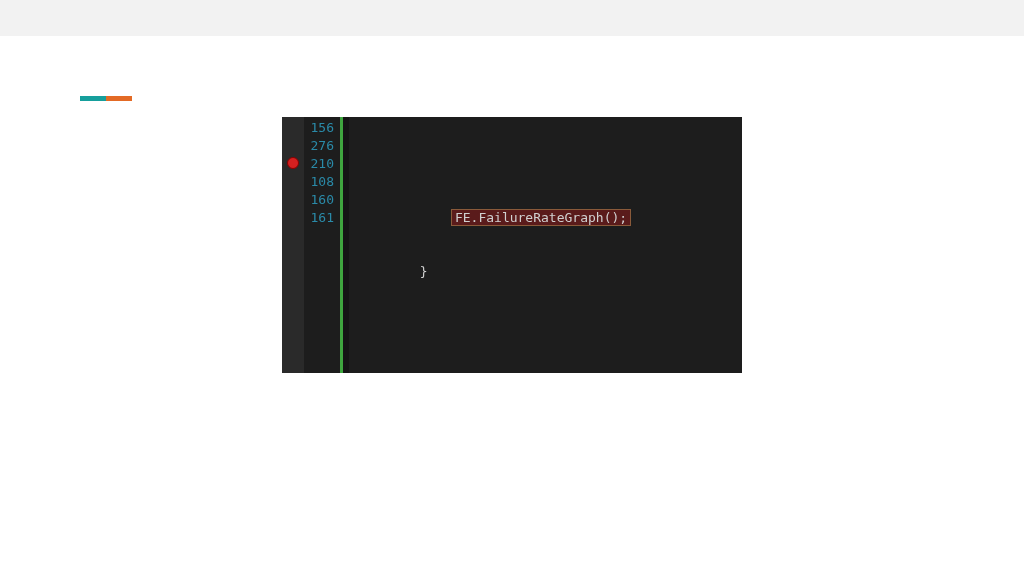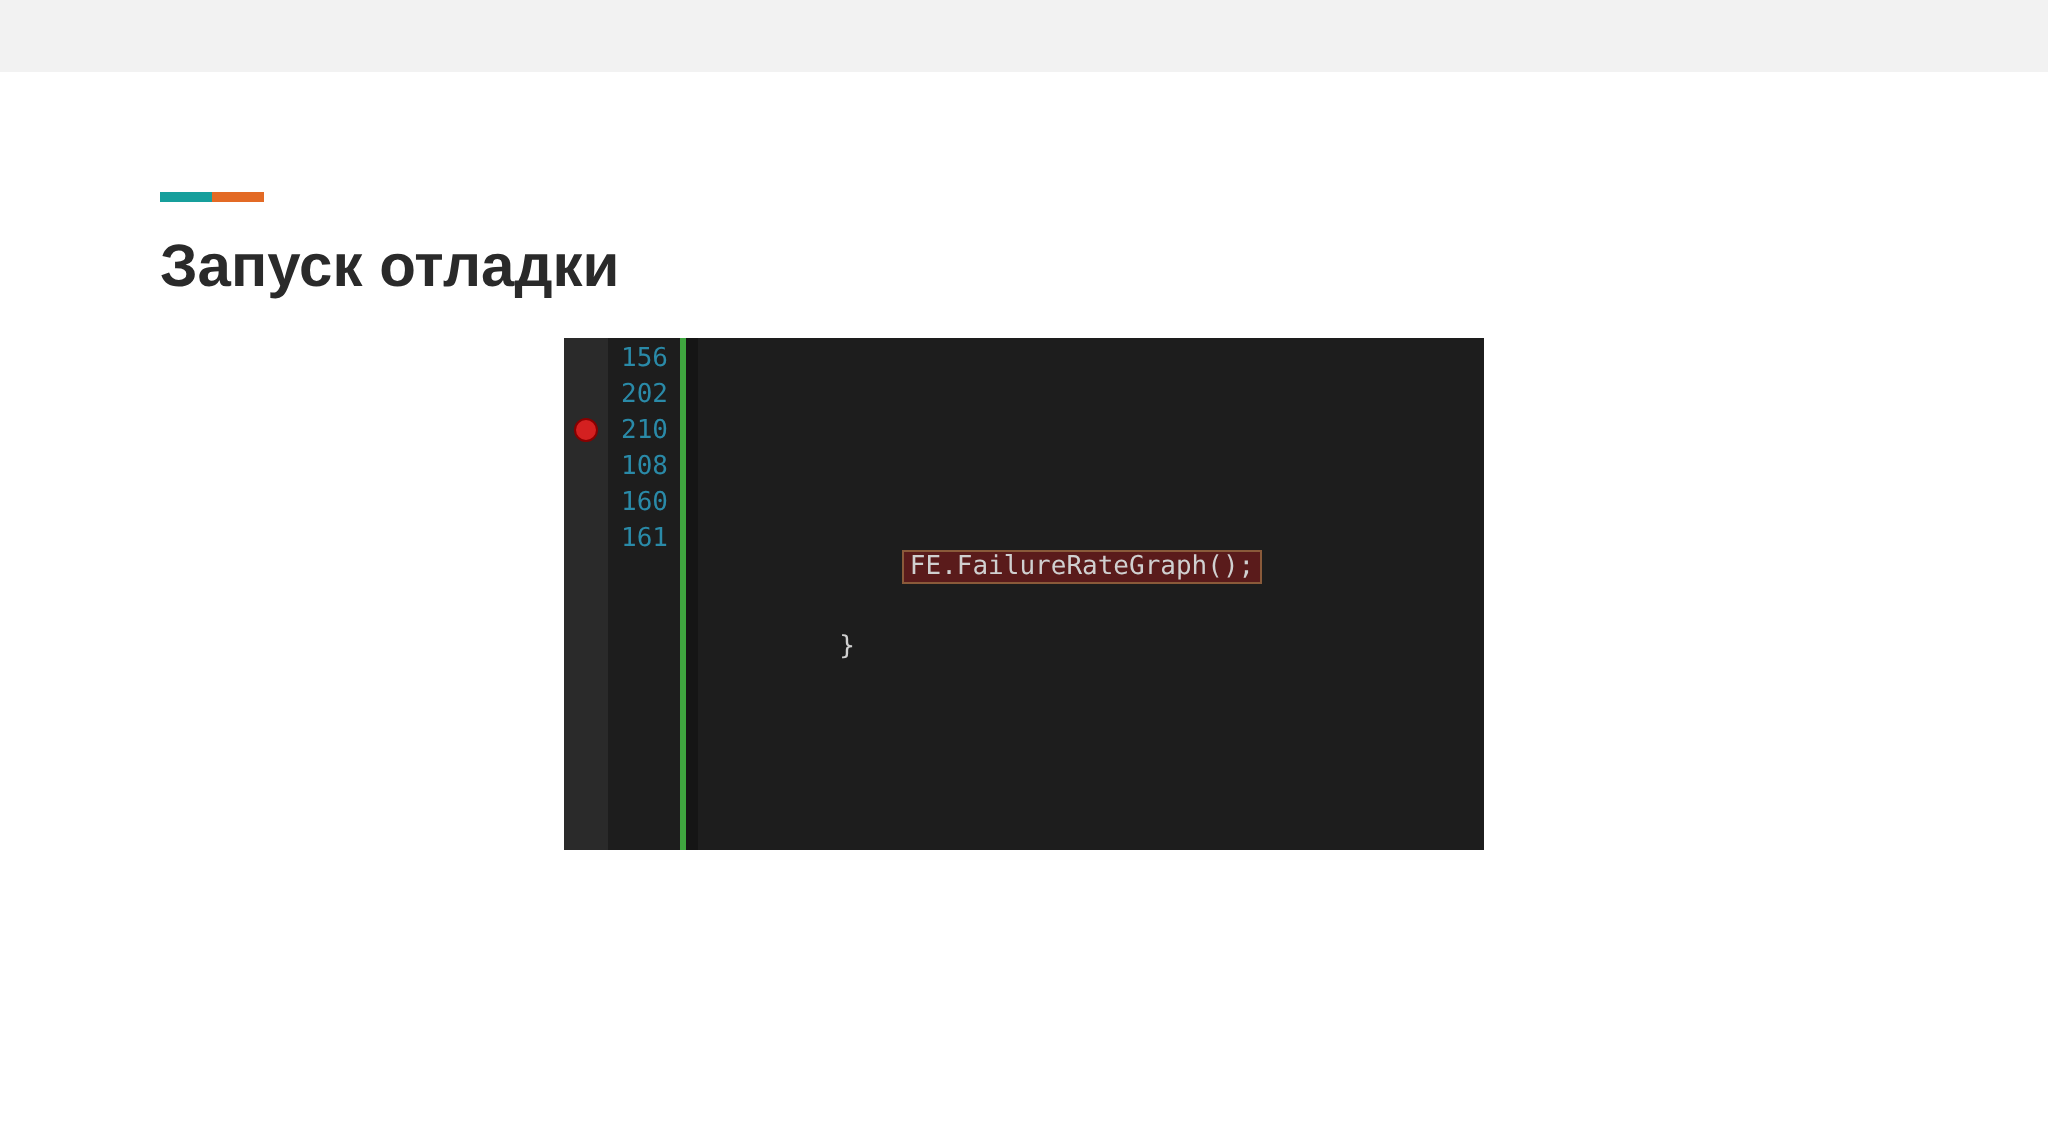--- a/index.html
+++ b/index.html
@@ -16,45 +16,44 @@
   
   .editor { width: 460px; background: #1d1d1d; display: flex; font-family: Consolas, monospace; font-size: 13px; position: relative; }
   .gutter-bp { width: 22px; background: #2a2a2a; position: relative; }
   .gutter-ln { width: 36px; background: #1d1d1d; color: #2a8aa8; text-align: right; padding-right: 6px; line-height: 18px; padding-top: 2px; }
   .gutter-ln div { height: 18px; }
   .strip-green { width: 3px; background: #3fa63f; }
   .strip-dark { width: 6px; background: #151515; }
   .code-area { flex: 1; padding: 2px 0 2px 8px; color: #d0d0d0; line-height: 18px; white-space: pre; overflow: hidden; }
   .code-line { height: 18px; }
   .comment { color: #3fa63f; }
-  .hl-line { display: inline-block; background: #5a1b1b; border: 1px solid #8a5a3a; padding: 0 3px; line-height: 16px; height: 17px; margin-top: 14px; }
+  .hl-line { display: inline-block; background: #5a1b1b; border: 1px solid #8a5a3a; padding: 0 3px; line-height: 16px; height: 17px; }
   .breakpoint { width: 12px; height: 12px; background: #d42020; border-radius: 50%; position: absolute; left: 5px; top: 40px; border: 1px solid #880000; }
 </style>
 </head>
 <body>
 
 <div class="top-bar"></div>
 
 <div class="content">
   <div class="accent-bar">
     <div class="accent-1"></div>
     <div class="accent-2"></div>
   </div>
 
-  <h1 class="heading">Запуск отладки</h1>
 
 
   <div class="figure">
     <div class="editor">
       <div class="gutter-bp">
         <div class="breakpoint"></div>
       </div>
       <div class="gutter-ln">
         <div>156</div>
-        <div>202</div>
+        <div>276</div>
         <div>210</div>
         <div>108</div>
         <div>160</div>
         <div>161</div>
       </div>
       <div class="strip-green"></div>
       <div class="strip-dark"></div>
       <div class="code-area">
         <div class="code-line"></div>
         <div class="code-line">            <span class="hl-line">FE.FailureRateGraph();</span></div>

